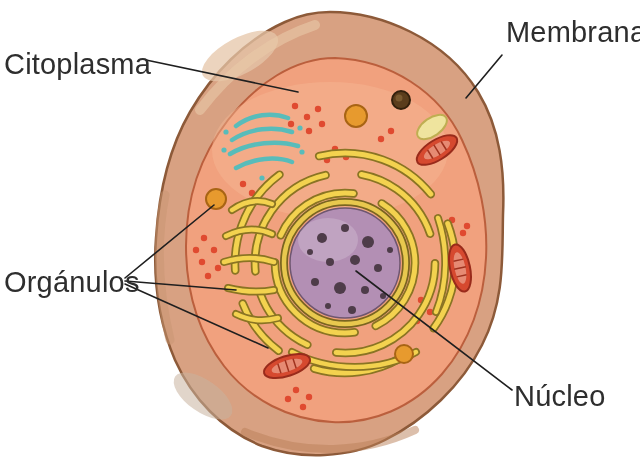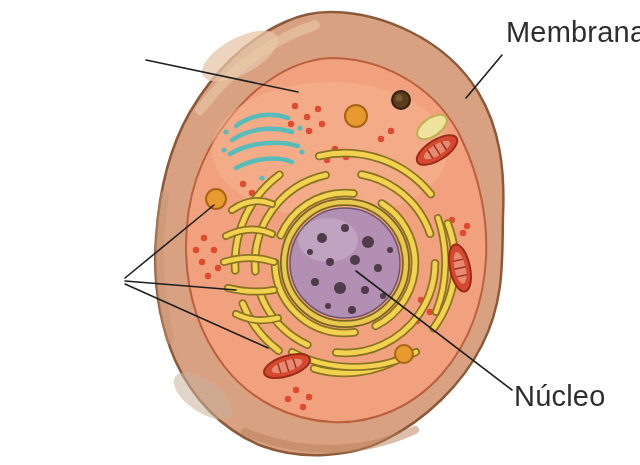--- a/index.html
+++ b/index.html
@@ -189,20 +189,22 @@
     <g stroke="#1f1f1f" stroke-width="1.6" stroke-linecap="round">
       <line x1="146" y1="60" x2="298" y2="92"></line>
       <line x1="502" y1="55" x2="466" y2="98"></line>
       <line x1="125" y1="278" x2="214" y2="205"></line>
       <line x1="125" y1="281" x2="236" y2="290"></line>
       <line x1="125" y1="284" x2="268" y2="348"></line>
       <line x1="512" y1="390" x2="356" y2="271"></line>
     </g>
   </svg>
 
+  <div class="label" style="left:4px; top:46px;">Citoplasma</div>
 
   <div class="label" style="left:506px; top:14px;">
     <span>Membrana</span>
   </div>
 
+  <div class="label" style="left:4px; top:264px;">Orgánulos</div>
 
   <div class="label" style="left:514px; top:378px;text-align:right;">Núcleo</div>
 </div>
 
 </body></html>

